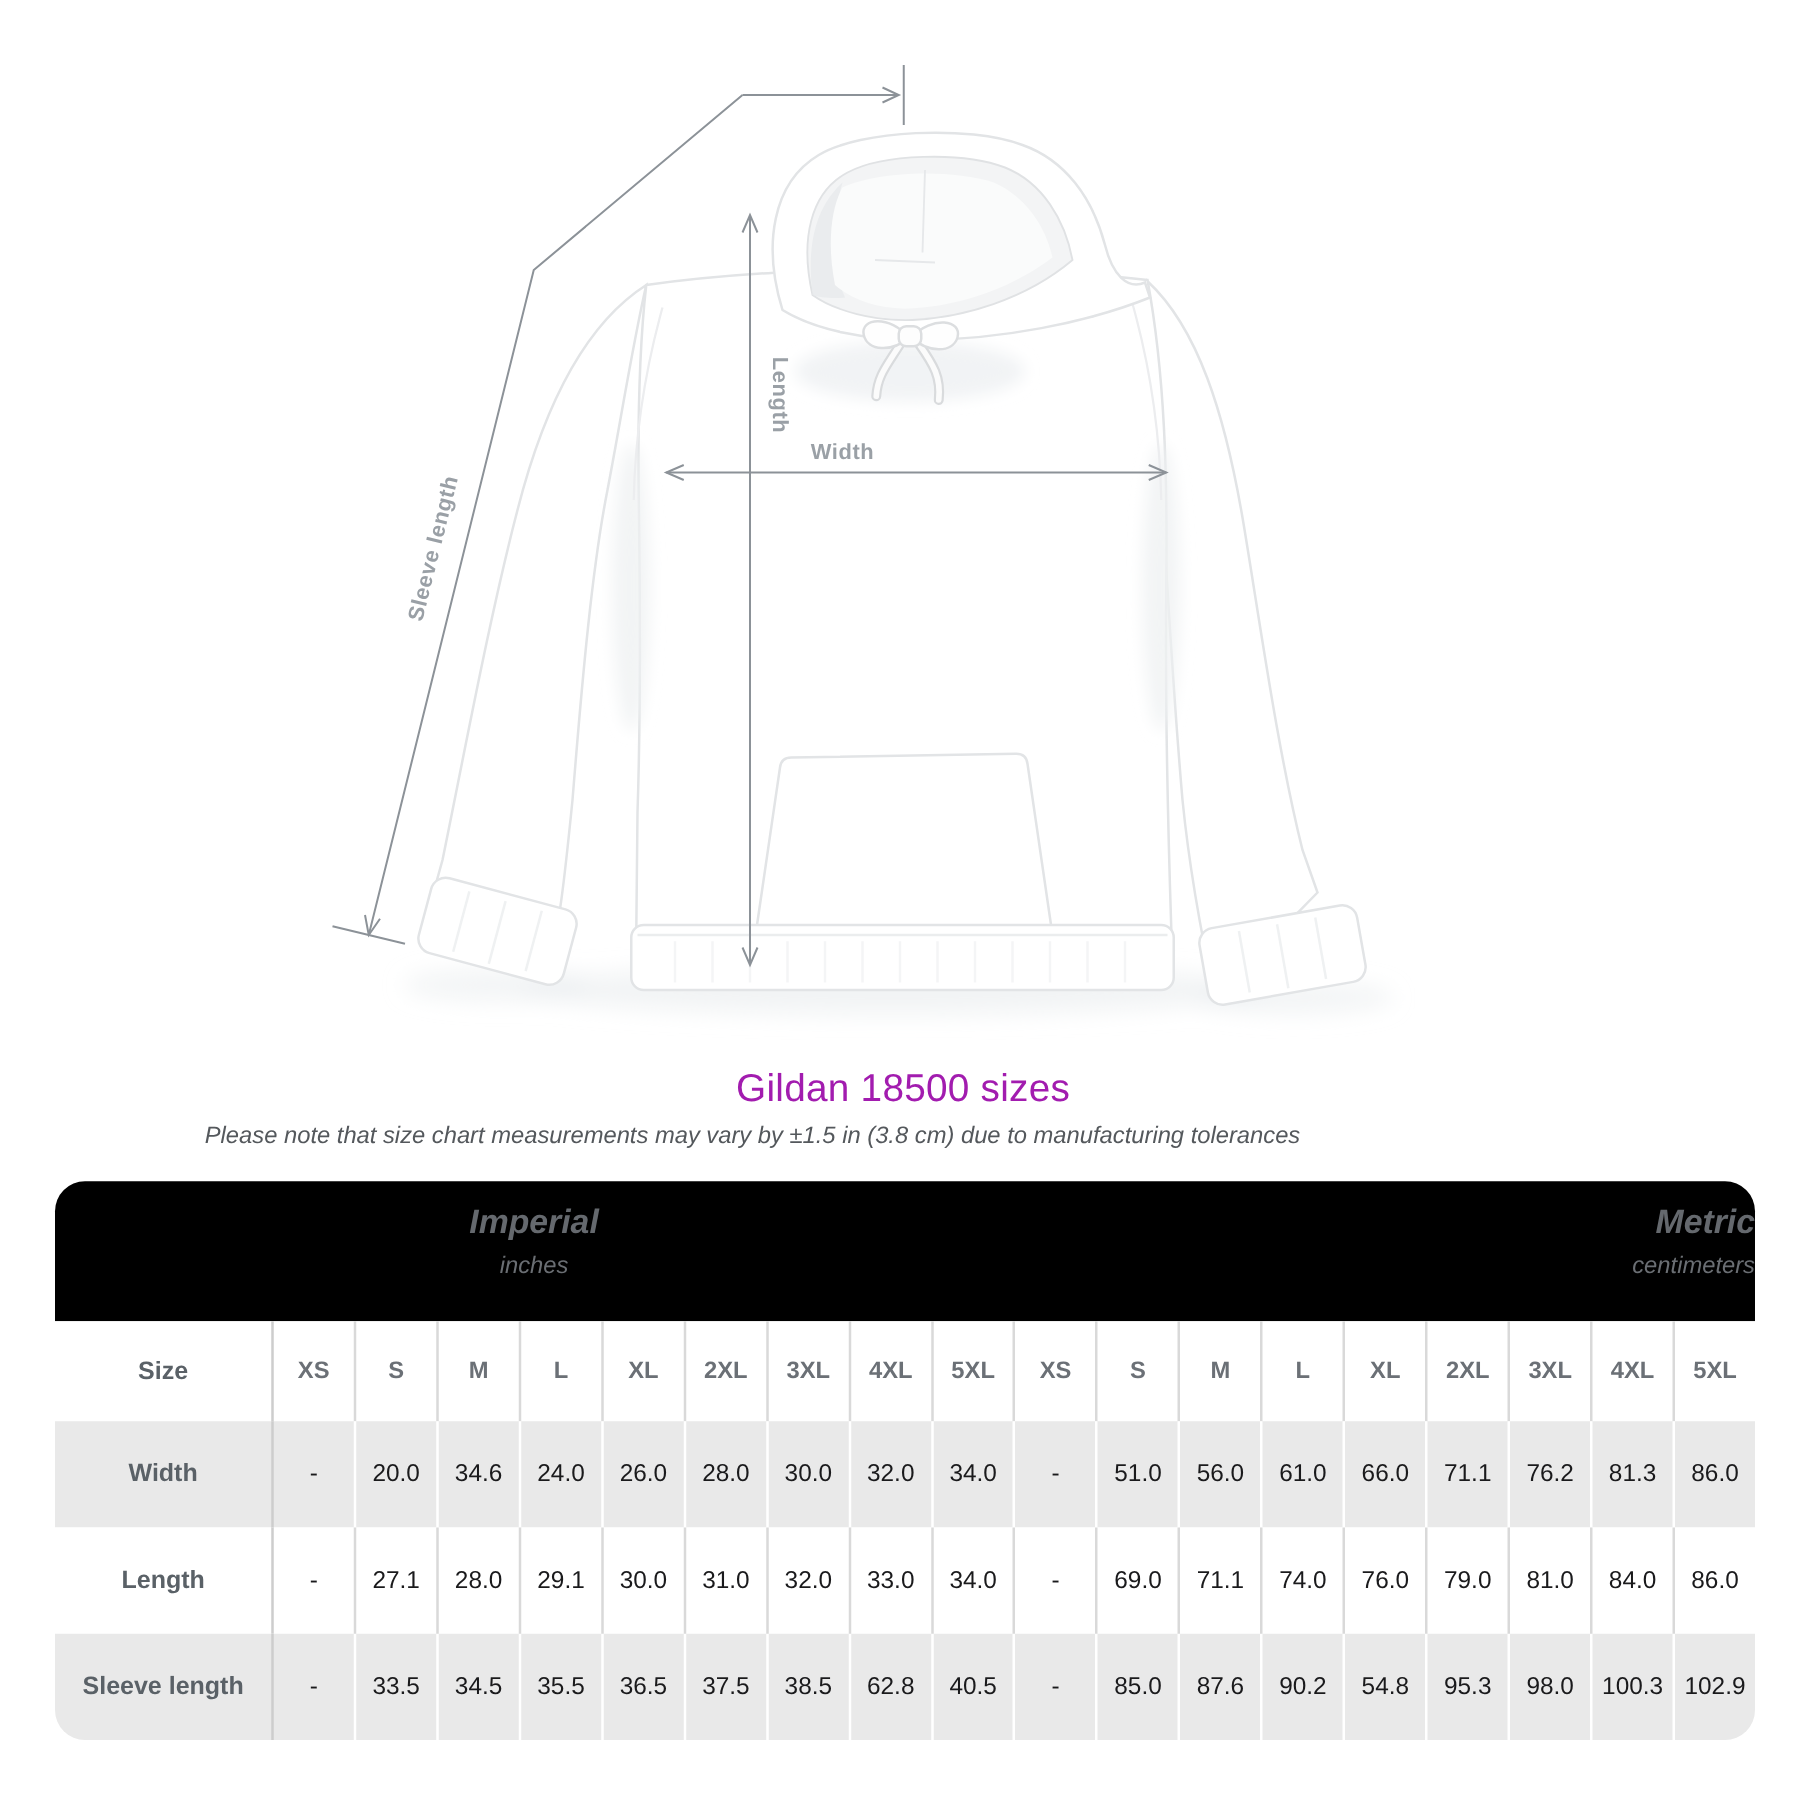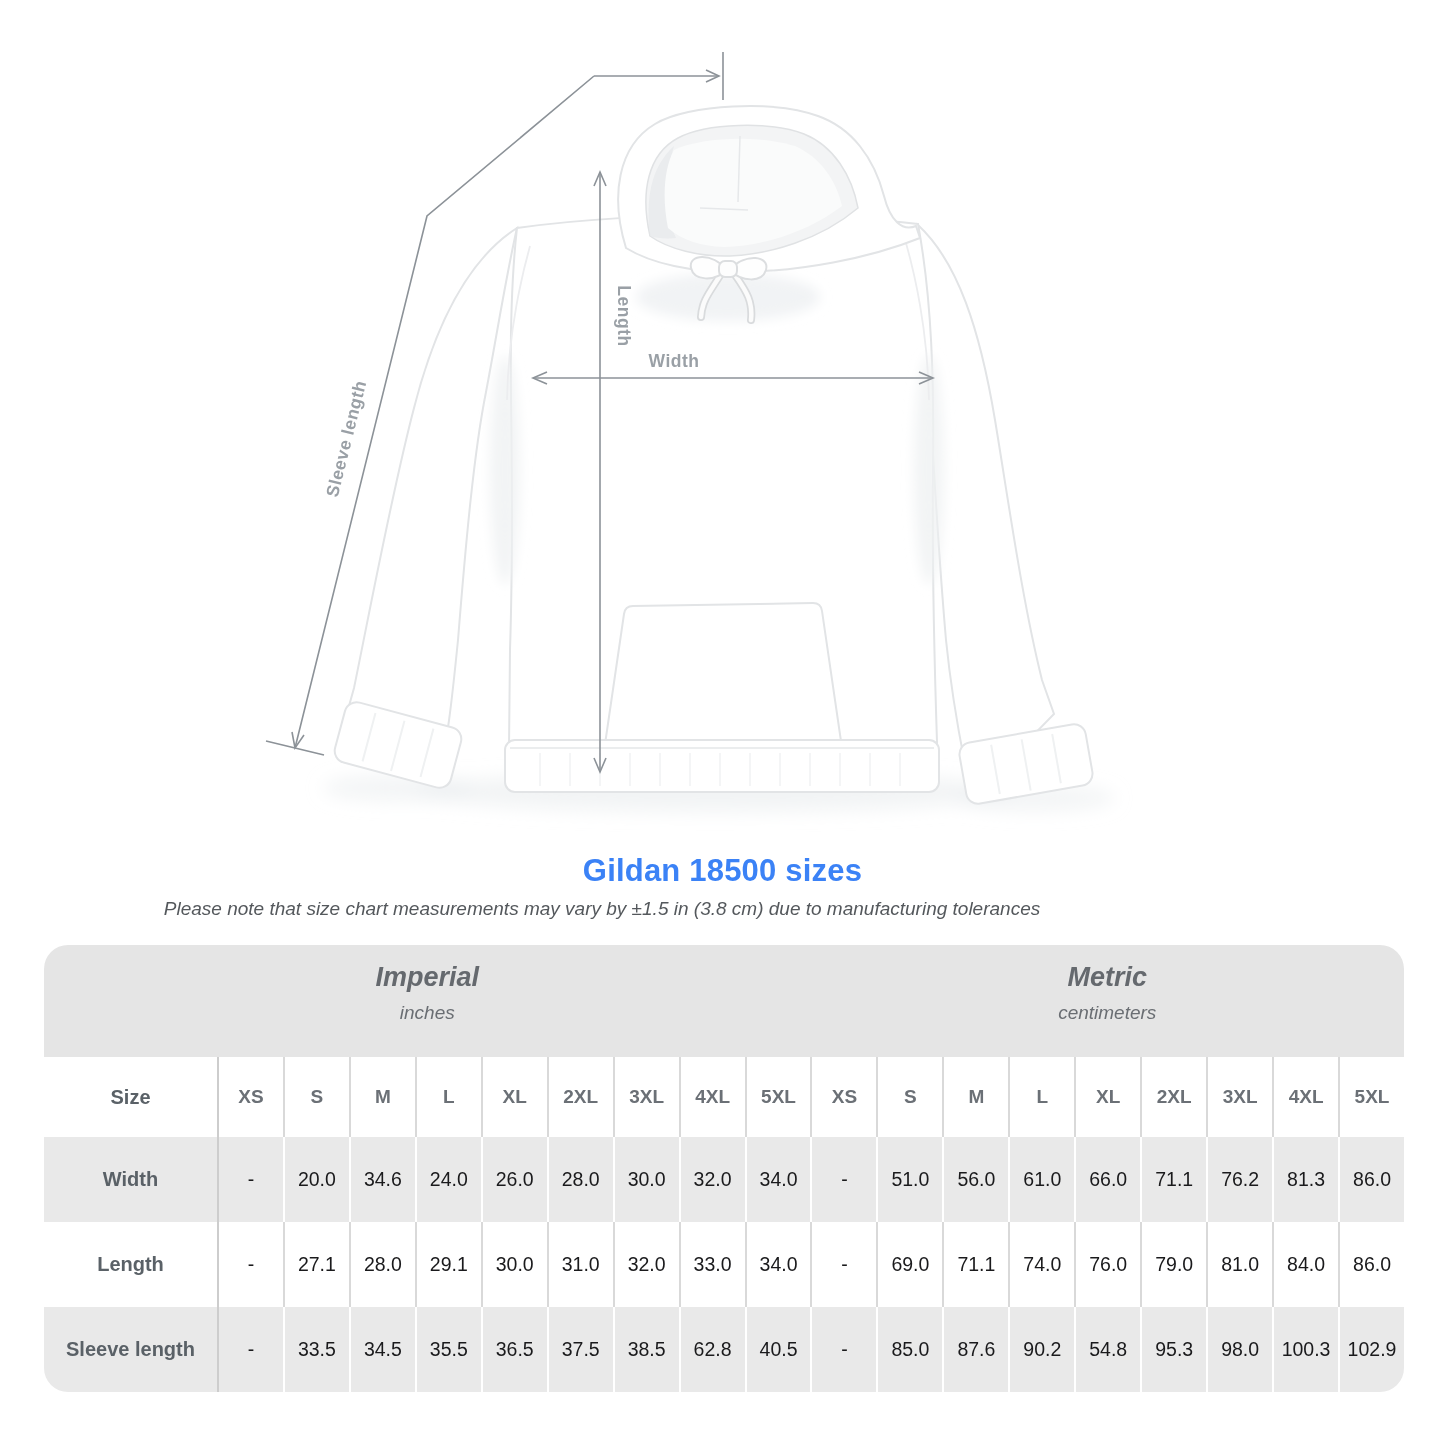--- a/index.html
+++ b/index.html
@@ -11,36 +11,36 @@
   
   .diagram-wrap { position:absolute; left:0; top:0; width:1445px; height:900px; }
   .mline { stroke:#8c9298; stroke-width:1.6; fill:none; }
   .mlabel { font:700 17.5px "Liberation Sans","DejaVu Sans",sans-serif; fill:#9aa0a6; letter-spacing:.5px; }
   .garment { stroke:#e2e4e6; stroke-width:2; fill:#ffffff; }
   .seam { stroke:#ecedef; stroke-width:1.8; fill:none; }
 
   
   .title {
     position:absolute; left:0; top:853px; width:1445px; text-align:center;
-    font-size:31px; font-weight:700; color:#3b82f6; letter-spacing:.2px;
+    font-size:31px; font-weight:400; color:#a21caf; letter-spacing:.2px;
   }
   .note {
     position:absolute; left:0; top:898px; width:1204px; text-align:center;
     font-size:19px; font-style:italic; color:#54585c;
   }
 
   
   .size-table { position:absolute; left:44px; top:945px; width:1360px; }
   .band {
     display:grid; grid-template-columns:173px repeat(18,1fr); height:112px;
-    background:#e5e5e5; border-radius:24px 24px 0 0;
+    background:#000000; border-radius:24px 24px 0 0;
   }
   .band-cell { display:flex; flex-direction:column; align-items:center; justify-content:flex-start; padding-top:17px; }
   .band-cell.imp { grid-column:1 / span 10; }
-  .band-cell.met { grid-column:11 / span 9; }
+  .band-cell.met { grid-column:11 / span 9;align-items:flex-end; }
   .band-title { font-size:27px; font-weight:700; font-style:italic; color:#65696e; }
   .band-sub { font-size:19px; font-style:italic; color:#6a6e73; margin-top:9px; }
 
   .trow { display:grid; grid-template-columns:173px repeat(18,1fr); }
   .trow.white { background:#ffffff; }
   .trow.gray  { background:#e9e9e9; }
   .trow.r-size { height:80px; }
   .trow.r-data { height:85px; }
   .trow.last { border-radius:0 0 24px 24px; overflow:hidden; }
   .cell { display:flex; align-items:center; justify-content:center; border-left:2px solid transparent; }

